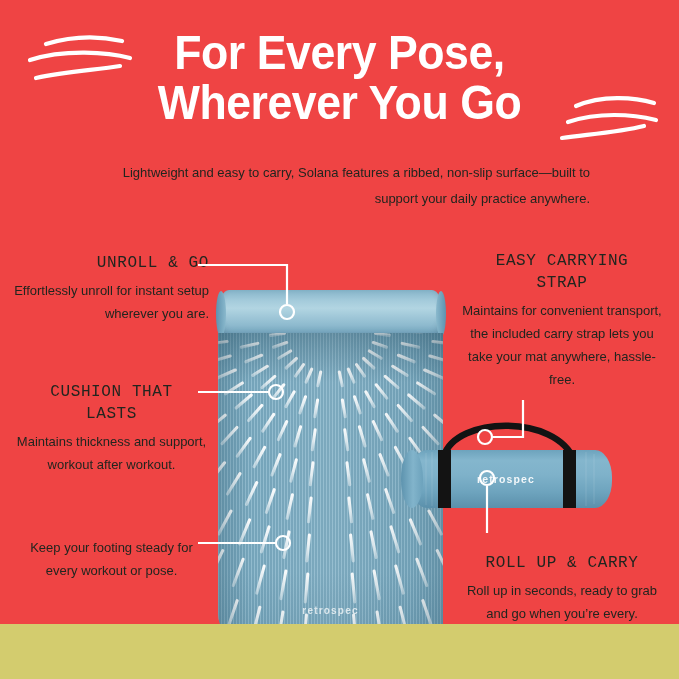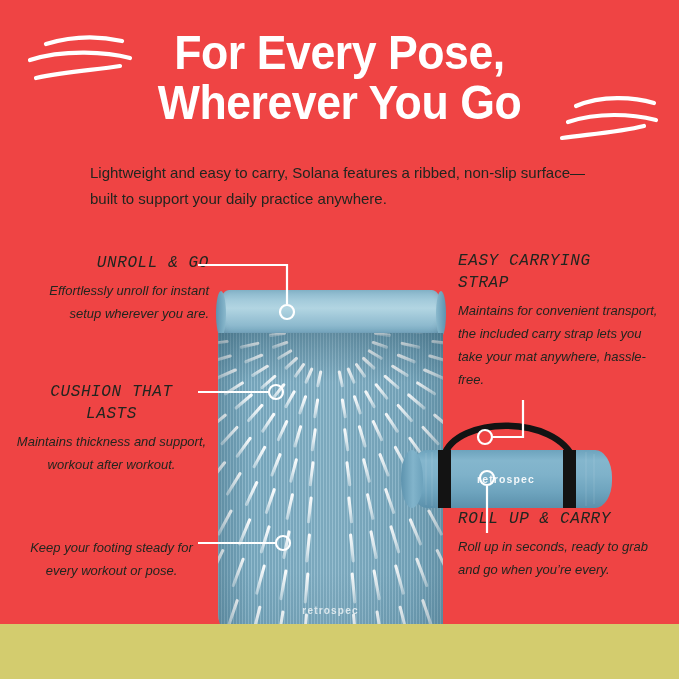--- a/index.html
+++ b/index.html
@@ -42,23 +42,23 @@
   }
   #swoosh-left { left: 24px; top: 32px; }
   #swoosh-right { left: 558px; top: 92px; }
 
   
   #subtitle {
     position: absolute;
     left: 90px;
     top: 160px;
     width: 500px;
-    text-align: left;
+    text-align: right;
     color: #22251f;
-    font-size: 15px;
+    font-size: 13px;
     line-height: 26px;
     z-index: 40;
   }
 
   
   #product {
     position: absolute;
     left: 0;
     top: 0;
     width: 679px;
@@ -149,45 +149,45 @@
     width: 10px;
     height: 46px;
     border-radius: 50%;
     background: linear-gradient(to left, #5e92ae, #8ab9cd);
   }
 
   
   #roll-group { position: absolute; left: 396px; top: 404px; }
 
   
-  .callout { position: absolute; z-index: 45; font-style: italic; }
+  .callout { position: absolute; z-index: 45; }
   .callout-title {
     color: #22251f;
     font-family: "Liberation Mono", "DejaVu Sans Mono", monospace;
     font-size: 16px;
     line-height: 22px;
     letter-spacing: 0.6px;
     white-space: pre-line;
   }
   .callout-body {
     color: #22251f;
     font-size: 13px;
     line-height: 23px;
     margin-top: 5px;
     white-space: pre-line;
   }
   .c-left  { text-align: right; }
   .c-leftc { text-align: center; }
-  .c-right { text-align: left; }
+  .c-right { text-align: center; }
 
   #callout-unroll   { left: 14px;  top: 252px; width: 195px; }
   #callout-cushion  { left: 14px;  top: 381px; width: 195px; }
   #callout-ribbed   { left: 14px;  top: 531px; width: 195px; }
   #callout-strap    { left: 458px; top: 250px; width: 208px; }
-  #callout-roll     { left: 458px; top: 508px; width: 208px; }
+  #callout-roll     { left: 458px; top: 552px; width: 208px; }
 
   #leaders { position: absolute; left: 0; top: 0; z-index: 46; pointer-events: none; }
 </style>
 </head>
 <body>
 
 <div id="page">
 
   <svg id="swoosh-left" class="swoosh" width="120" height="62" viewBox="0 0 120 62">
     <g fill="none" stroke="#ffffff" stroke-width="4.2" stroke-linecap="round">

